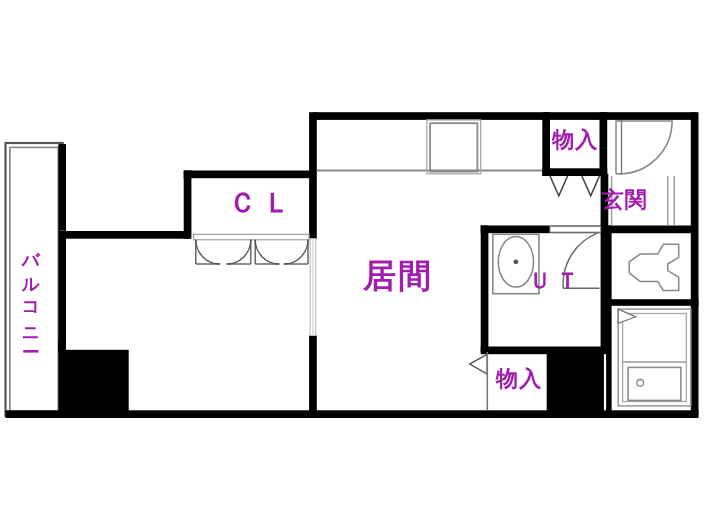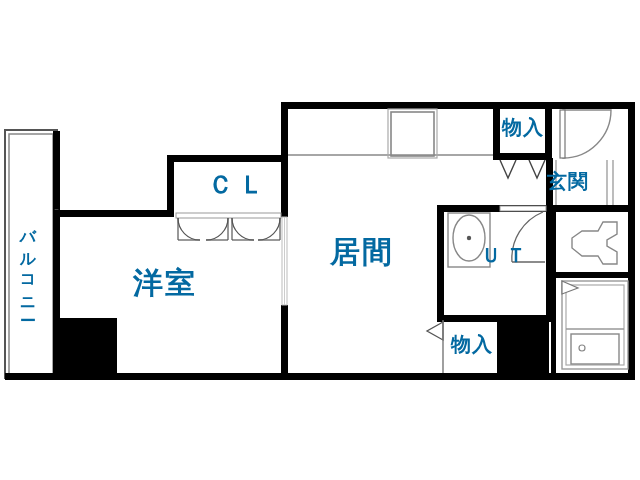--- a/index.html
+++ b/index.html
@@ -21,21 +21,21 @@
     position: absolute;
     left: 0;
     top: 0;
     width: 640px;
     height: 480px;
     display: block;
   }
   .room-label {
     position: absolute;
     font-family: "DejaVu Sans", "Liberation Sans", sans-serif;
-    color: #0369a1;
+    color: #a21caf;
     font-weight: bold;
     white-space: nowrap;
     line-height: 1;
     user-select: none;
   }
   .label-lg { font-size: 30px; letter-spacing: 2px; }
   .label-md { font-size: 20px; letter-spacing: 1px; }
   .label-cl { font-size: 25px; letter-spacing: 6px; font-weight: bold; }
   .label-ut { font-size: 20px; letter-spacing: 5px; font-weight: bold; }
   .vertical-label {
@@ -182,21 +182,20 @@
       <rect x="571" y="334" width="48" height="30" fill="none" stroke="#888888" stroke-width="1.4"></rect>
       <circle cx="582" cy="348" r="3" fill="none" stroke="#888888" stroke-width="1.2"></circle>
 
       <path d="M 562 281 L 578 288 L 562 294 Z" fill="#ffffff" stroke="#777777" stroke-width="1.2"></path>
     </g>
 
   </svg>
 
   <div class="room-label vertical-label" style="left:20px; top:218px;">バルコニー</div>
 
-  <div class="room-label label-lg" style="left:133px; top:268px;">洋室</div>
 
   <div class="room-label label-lg" style="left:330px; top:237px;text-align:right;">居間</div>
 
   <div class="room-label label-cl" style="left:208px; top:172px;">ＣＬ</div>
 
   <div class="room-label label-ut" style="left:481px; top:245px;">ＵＴ</div>
 
   <div class="room-label label-md" style="left:502px; top:117px;">物入</div>
 
   <div class="room-label label-md" style="left:451px; top:334px;">物入</div>

